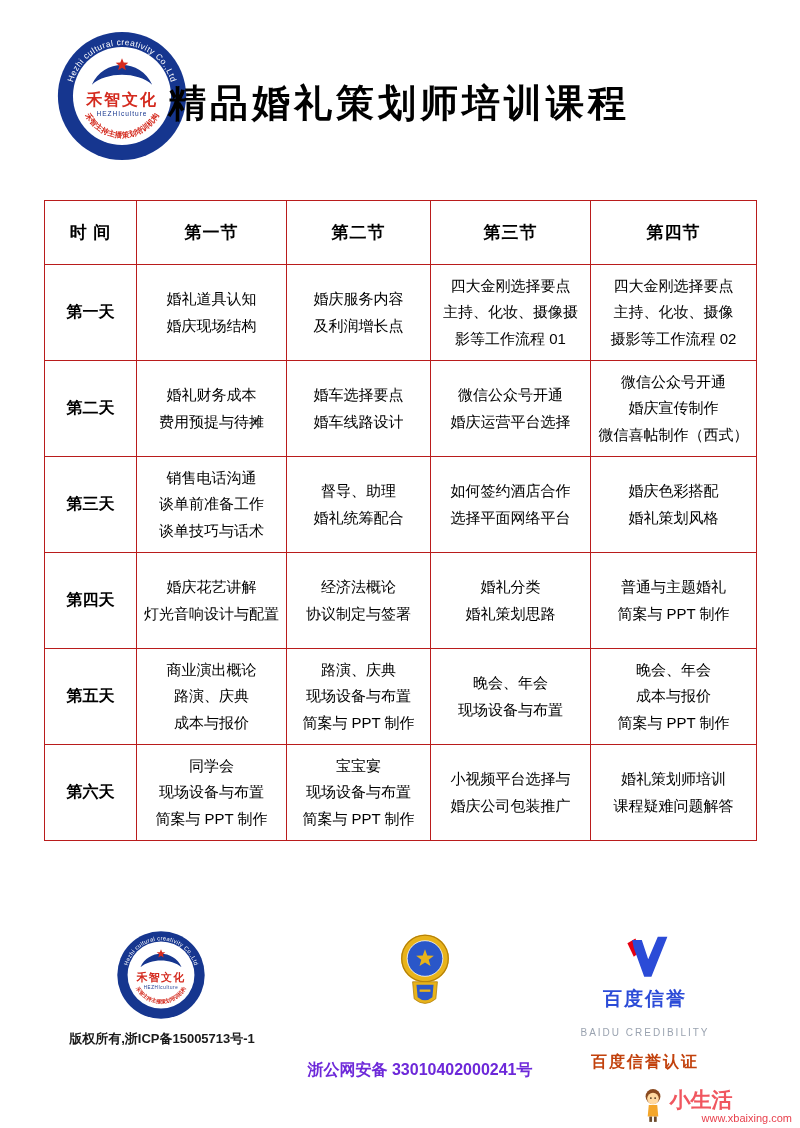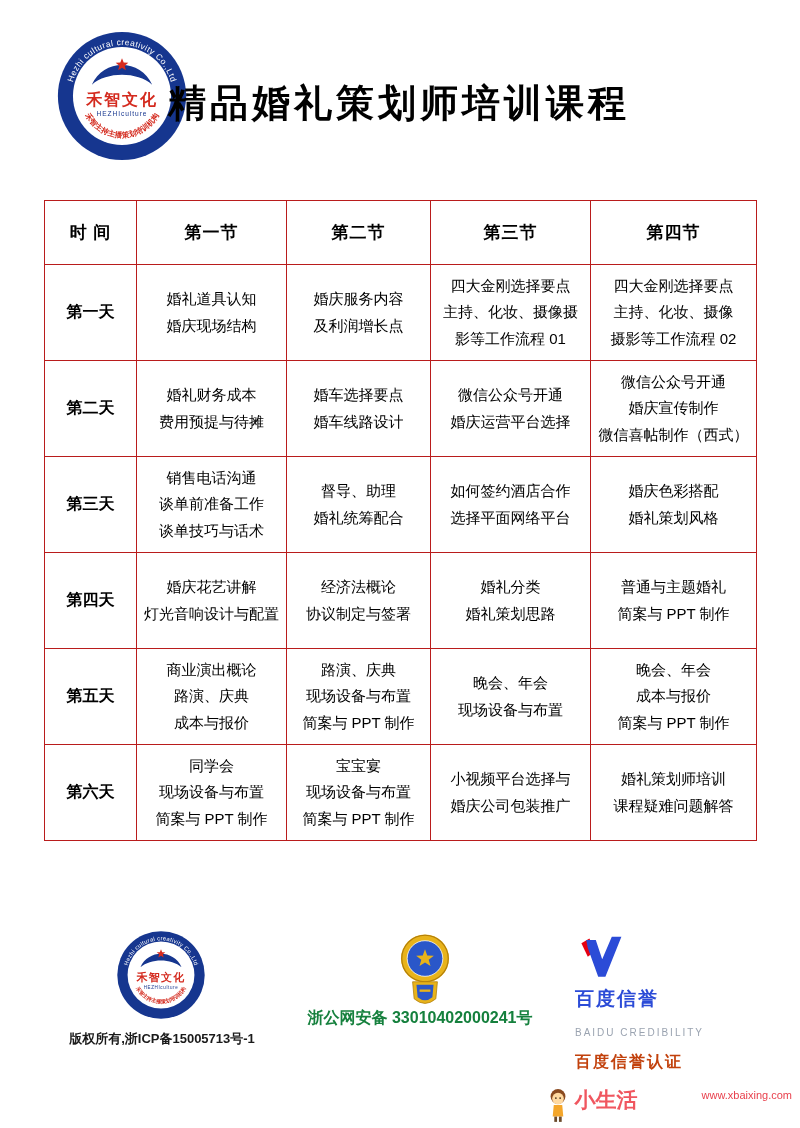--- a/index.html
+++ b/index.html
@@ -39,37 +39,37 @@
   td.day { font-size:16px; font-weight:bold; white-space:pre-line; }
   td.cell { font-size:15px; line-height:1.75; white-space:pre-line; font-weight:500; }
 
   
   .copyright-text {
     position:absolute; left:42px; top:1030px; width:240px;
     text-align:center; font-size:13px; font-weight:bold; color:#1a1a1a;
   }
   .police-badge { position:absolute; left:394px; top:928px; width:62px; height:92px; }
   .police-text {
-    position:absolute; left:305px; top:1008px; width:230px;
-    text-align:center; font-size:16px; font-weight:bold; color:#15803d;
-  }
-  .baidu-block { position:absolute; left:575px; top:932px; width:140px; }
+    position:absolute; left:305px; top:1060px; width:230px;
+    text-align:center; font-size:16px; font-weight:bold; color:#6d28d9;
+  }
+  .baidu-block { position:absolute; left:575px; top:932px; width:140px; text-align:center; }
   .baidu-v { width:48px; height:48px; display:inline-block; }
   .baidu-title { font-size:19px; font-weight:bold; color:#2b4bd7; letter-spacing:2px; margin-top:2px; }
   .baidu-sub { font-size:10px; color:#9aa3b0; letter-spacing:2px; margin-top:15px; }
   .baidu-cert { font-size:16px; font-weight:bold; color:#c2410c; letter-spacing:2px; margin-top:14px; }
 
   
   .watermark {
     position:absolute; right:8px; bottom:4px;
     display:flex; align-items:flex-start; gap:4px;
     cursor:pointer;
   }
   .watermark-mascot { width:26px; height:36px; }
-  .watermark-texts { display:flex; flex-direction:row; align-items:flex-start;gap:32px; }
+  .watermark-texts { display:flex; flex-direction:column; align-items:flex-start; }
   .watermark-name { font-size:21px; font-weight:bold; color:#f0565f; line-height:1.1; }
   .watermark-url { font-size:11px; color:#e8414d; margin-top:1px;padding-left:32px; }
 
   svg text { font-family:"Liberation Sans", sans-serif; }
 </style>
 </head>
 <body>
 
 <div class="page">
 

